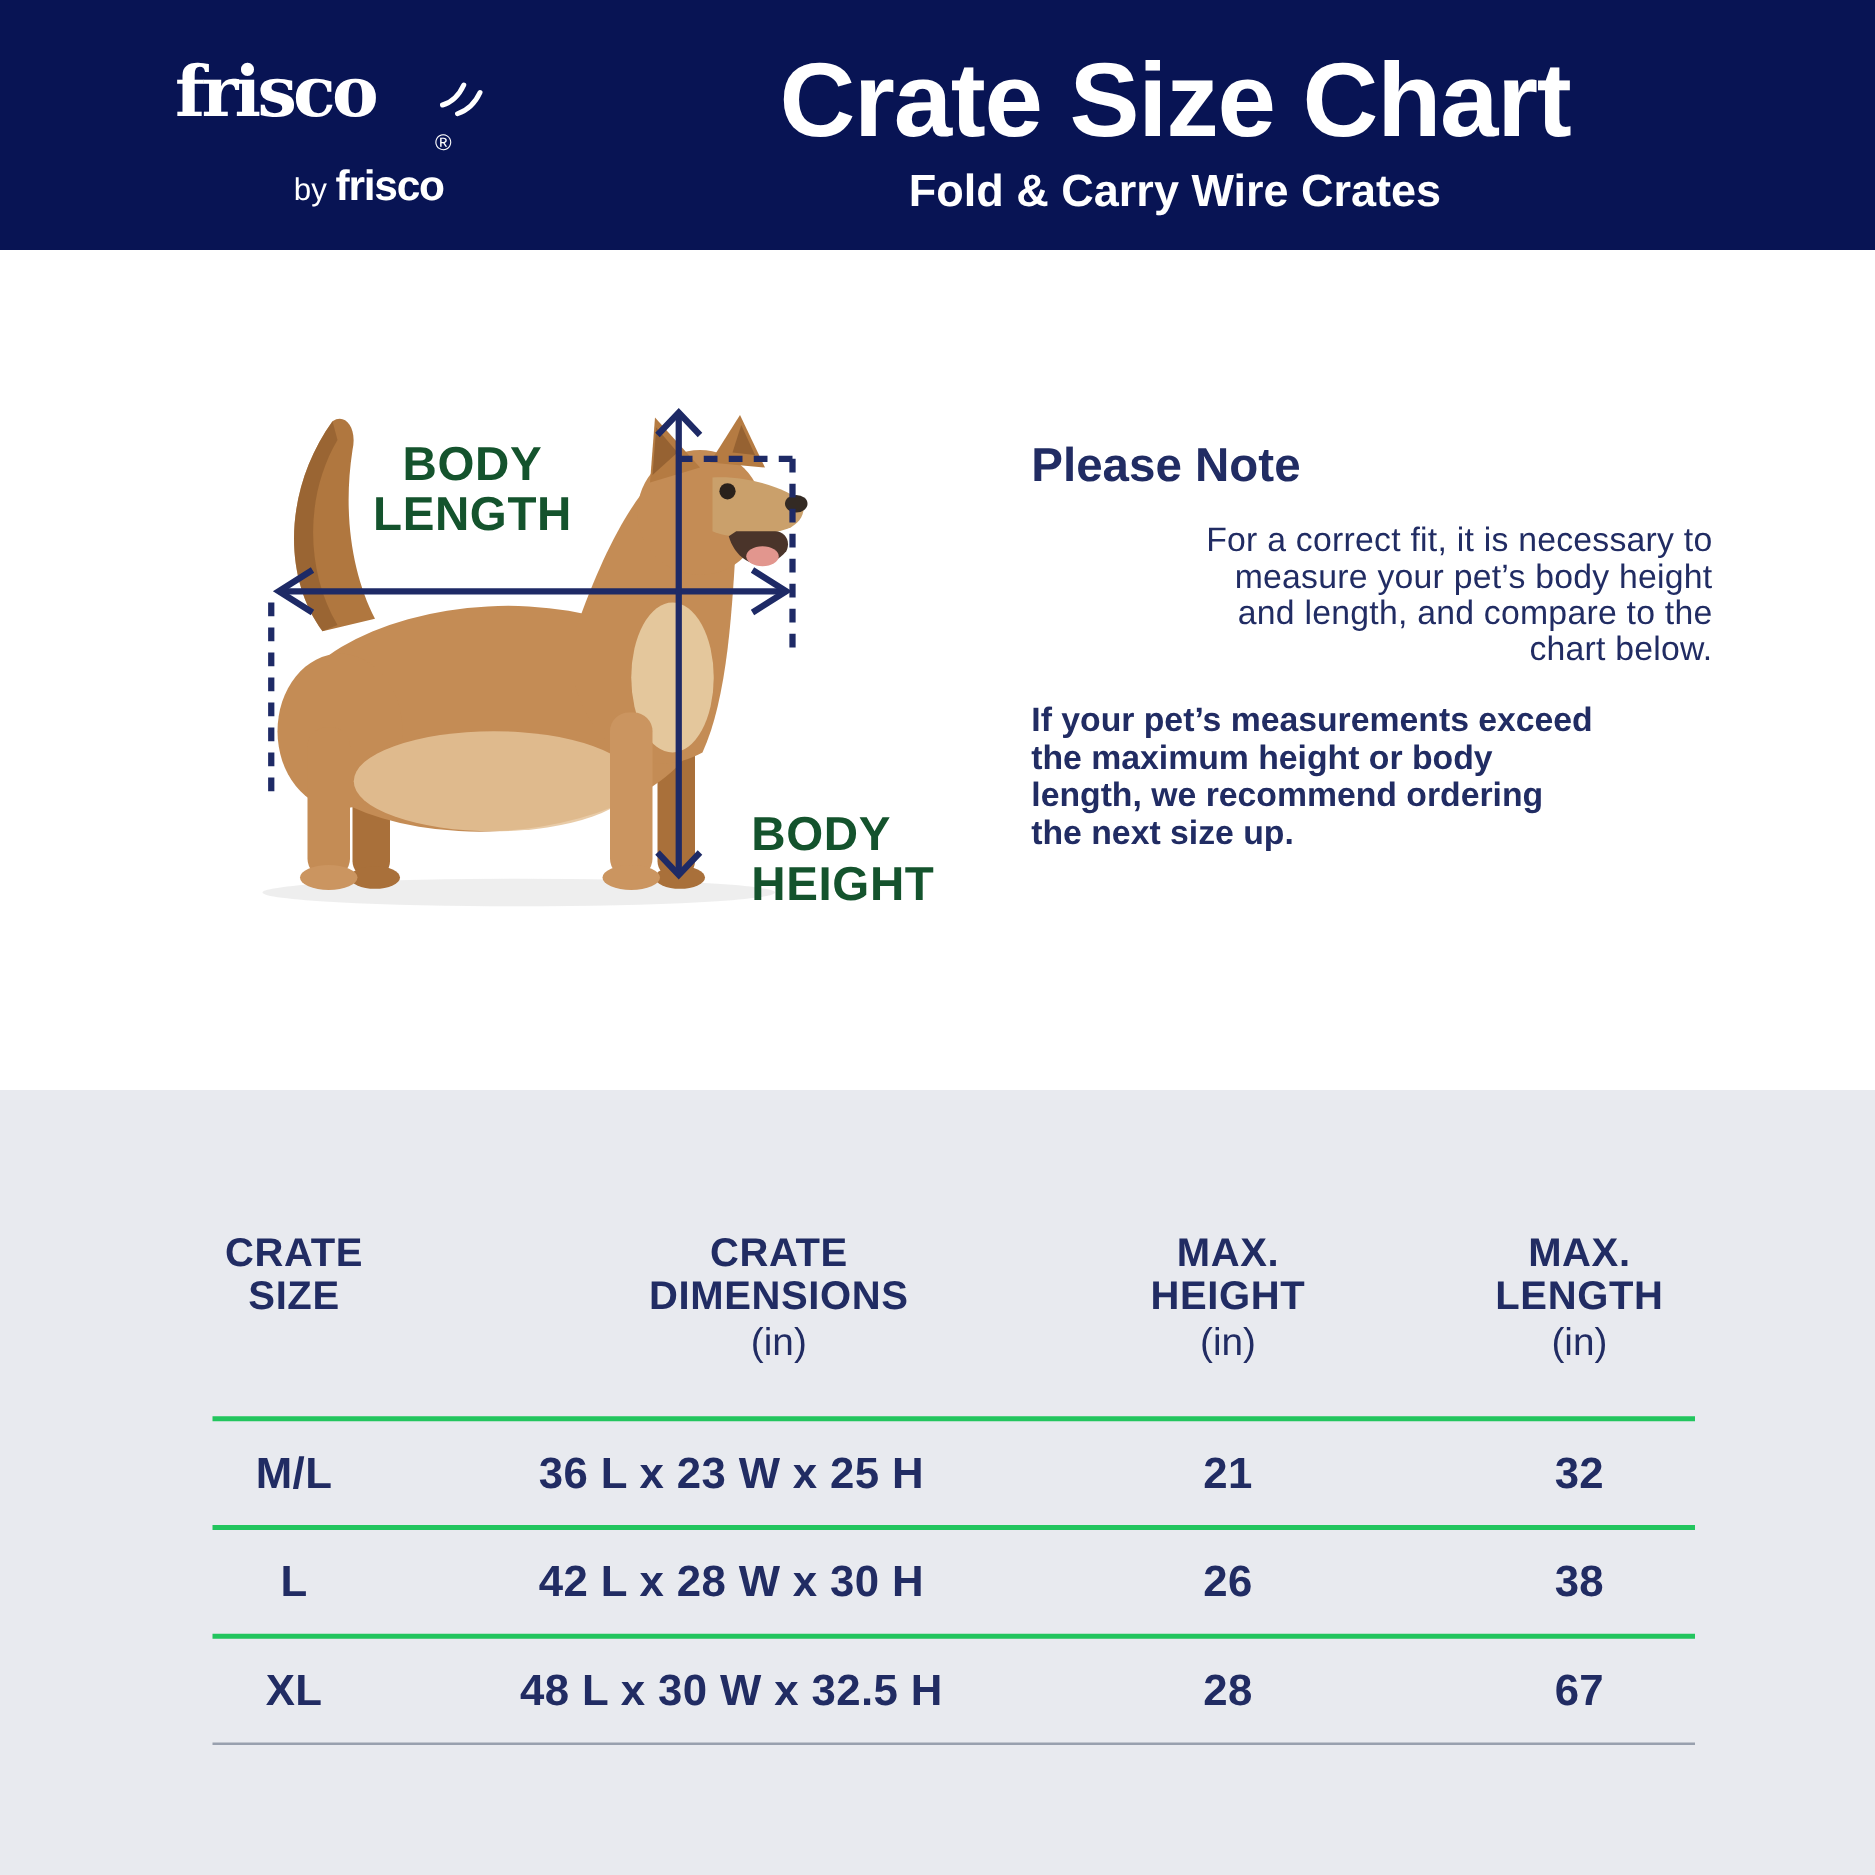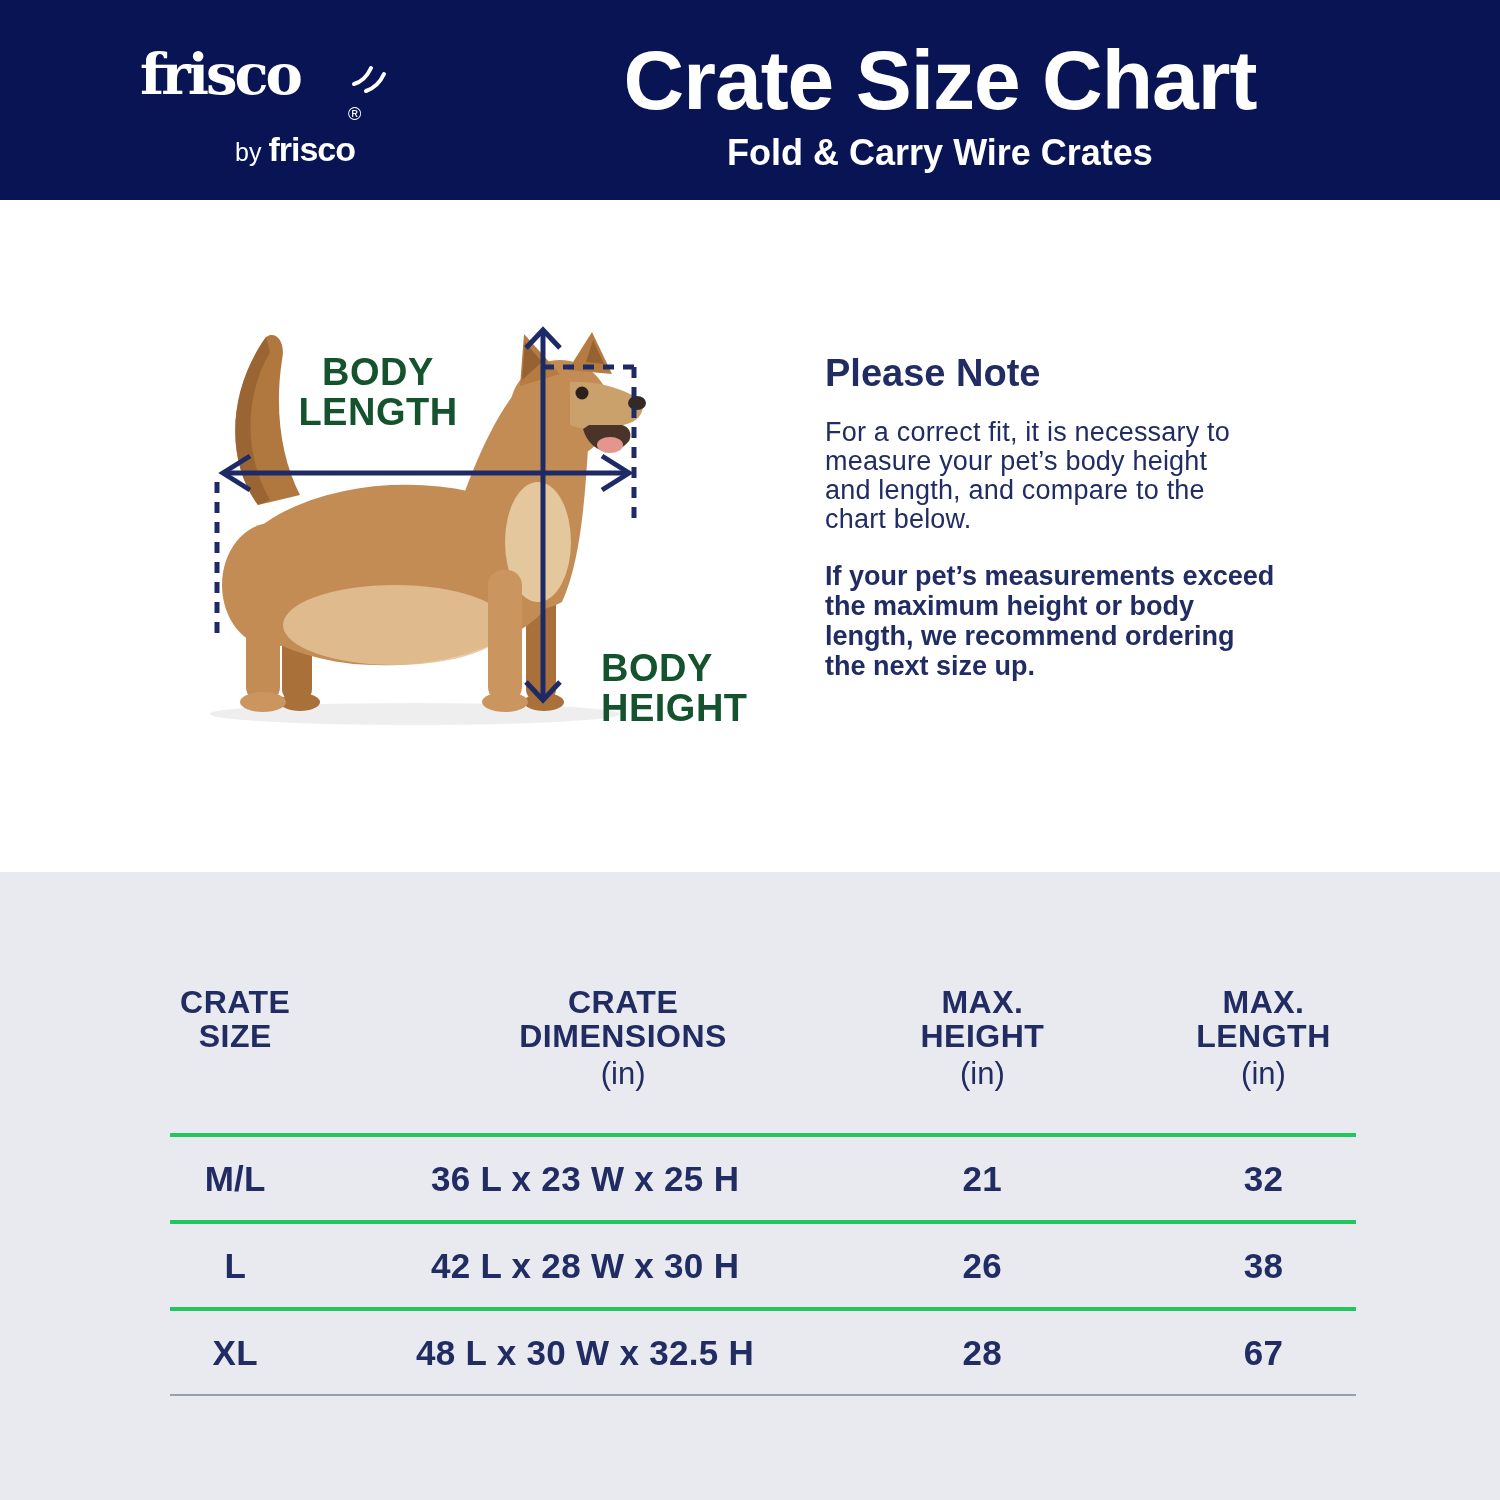--- a/index.html
+++ b/index.html
@@ -31,21 +31,21 @@
   .dog-svg { position:absolute; left:170px; top:90px; width:560px; height:470px; }
   .meas-label {
     position:absolute; font-size:38px; font-weight:800; line-height:40px;
     letter-spacing:0.5px; white-space:pre-line; color:#14532d;
   }
   .label-length { left:288px; top:152px; width:180px; text-align:center; }
   .label-height { left:601px; top:448px; width:230px; text-align:left; }
 
   .note { position:absolute; left:825px; top:152px; width:545px; }
   .note-heading { margin:0 0 24px 0; font-size:38px; line-height:42px; font-weight:800; }
-  .note-p  { margin:0; font-size:27px; line-height:29px; font-weight:400; letter-spacing:0.2px; white-space:pre-line; }
+  .note-p  { margin:0; font-size:27px; line-height:29px; font-weight:400; letter-spacing:0.2px; white-space:pre-line;text-align:right; }
   .note-p2 { margin:27px 0 0 0; font-size:27px; line-height:30px; font-weight:700; white-space:pre-line; }
 
   
   .table-section { position:absolute; top:872px; left:0; width:1500px; height:628px; background:#e8eaef;padding-left:15px; }
   .size-table { position:absolute; left:170px; top:113px; width:1186px; }
   .thead, .tr { display:grid; grid-template-columns:11% 48% 19% 22%; }
   .thead { height:148px; }
   .th { text-align:center; }
   .th-label { font-size:32px; font-weight:800; line-height:34px; letter-spacing:0.5px; white-space:pre-line; }
   .th-unit  { font-size:31px; font-weight:400; line-height:42px; }

